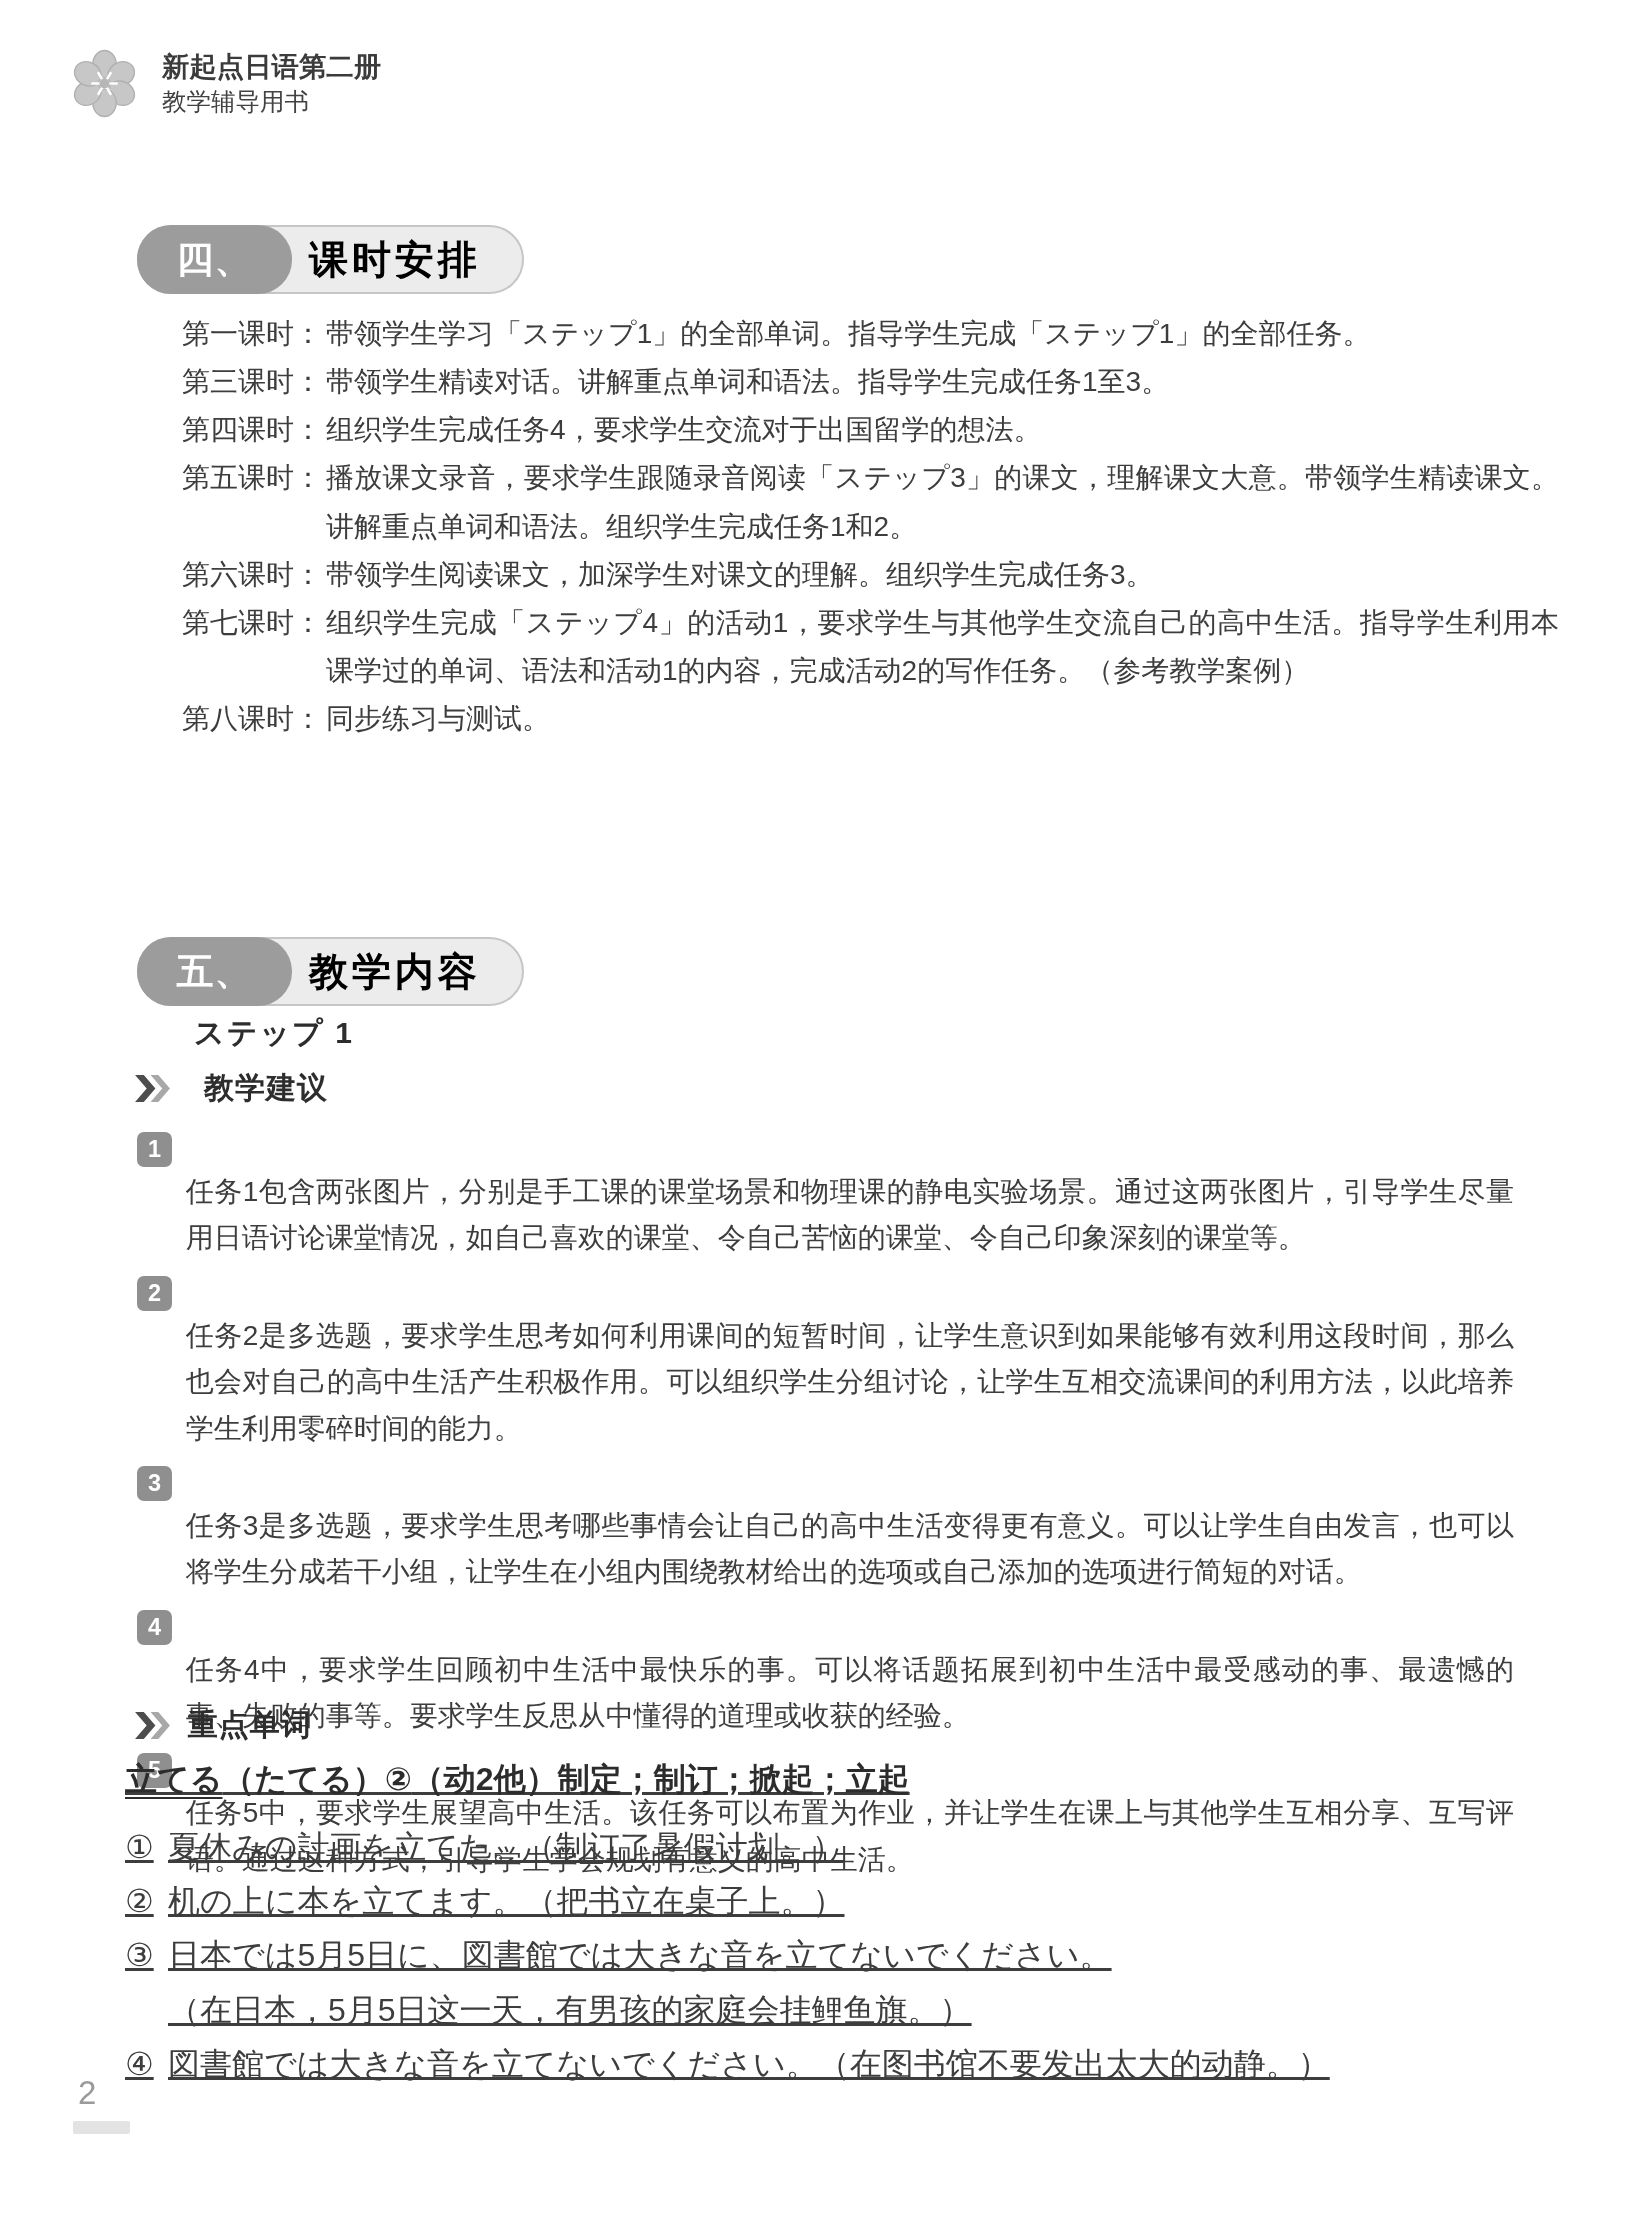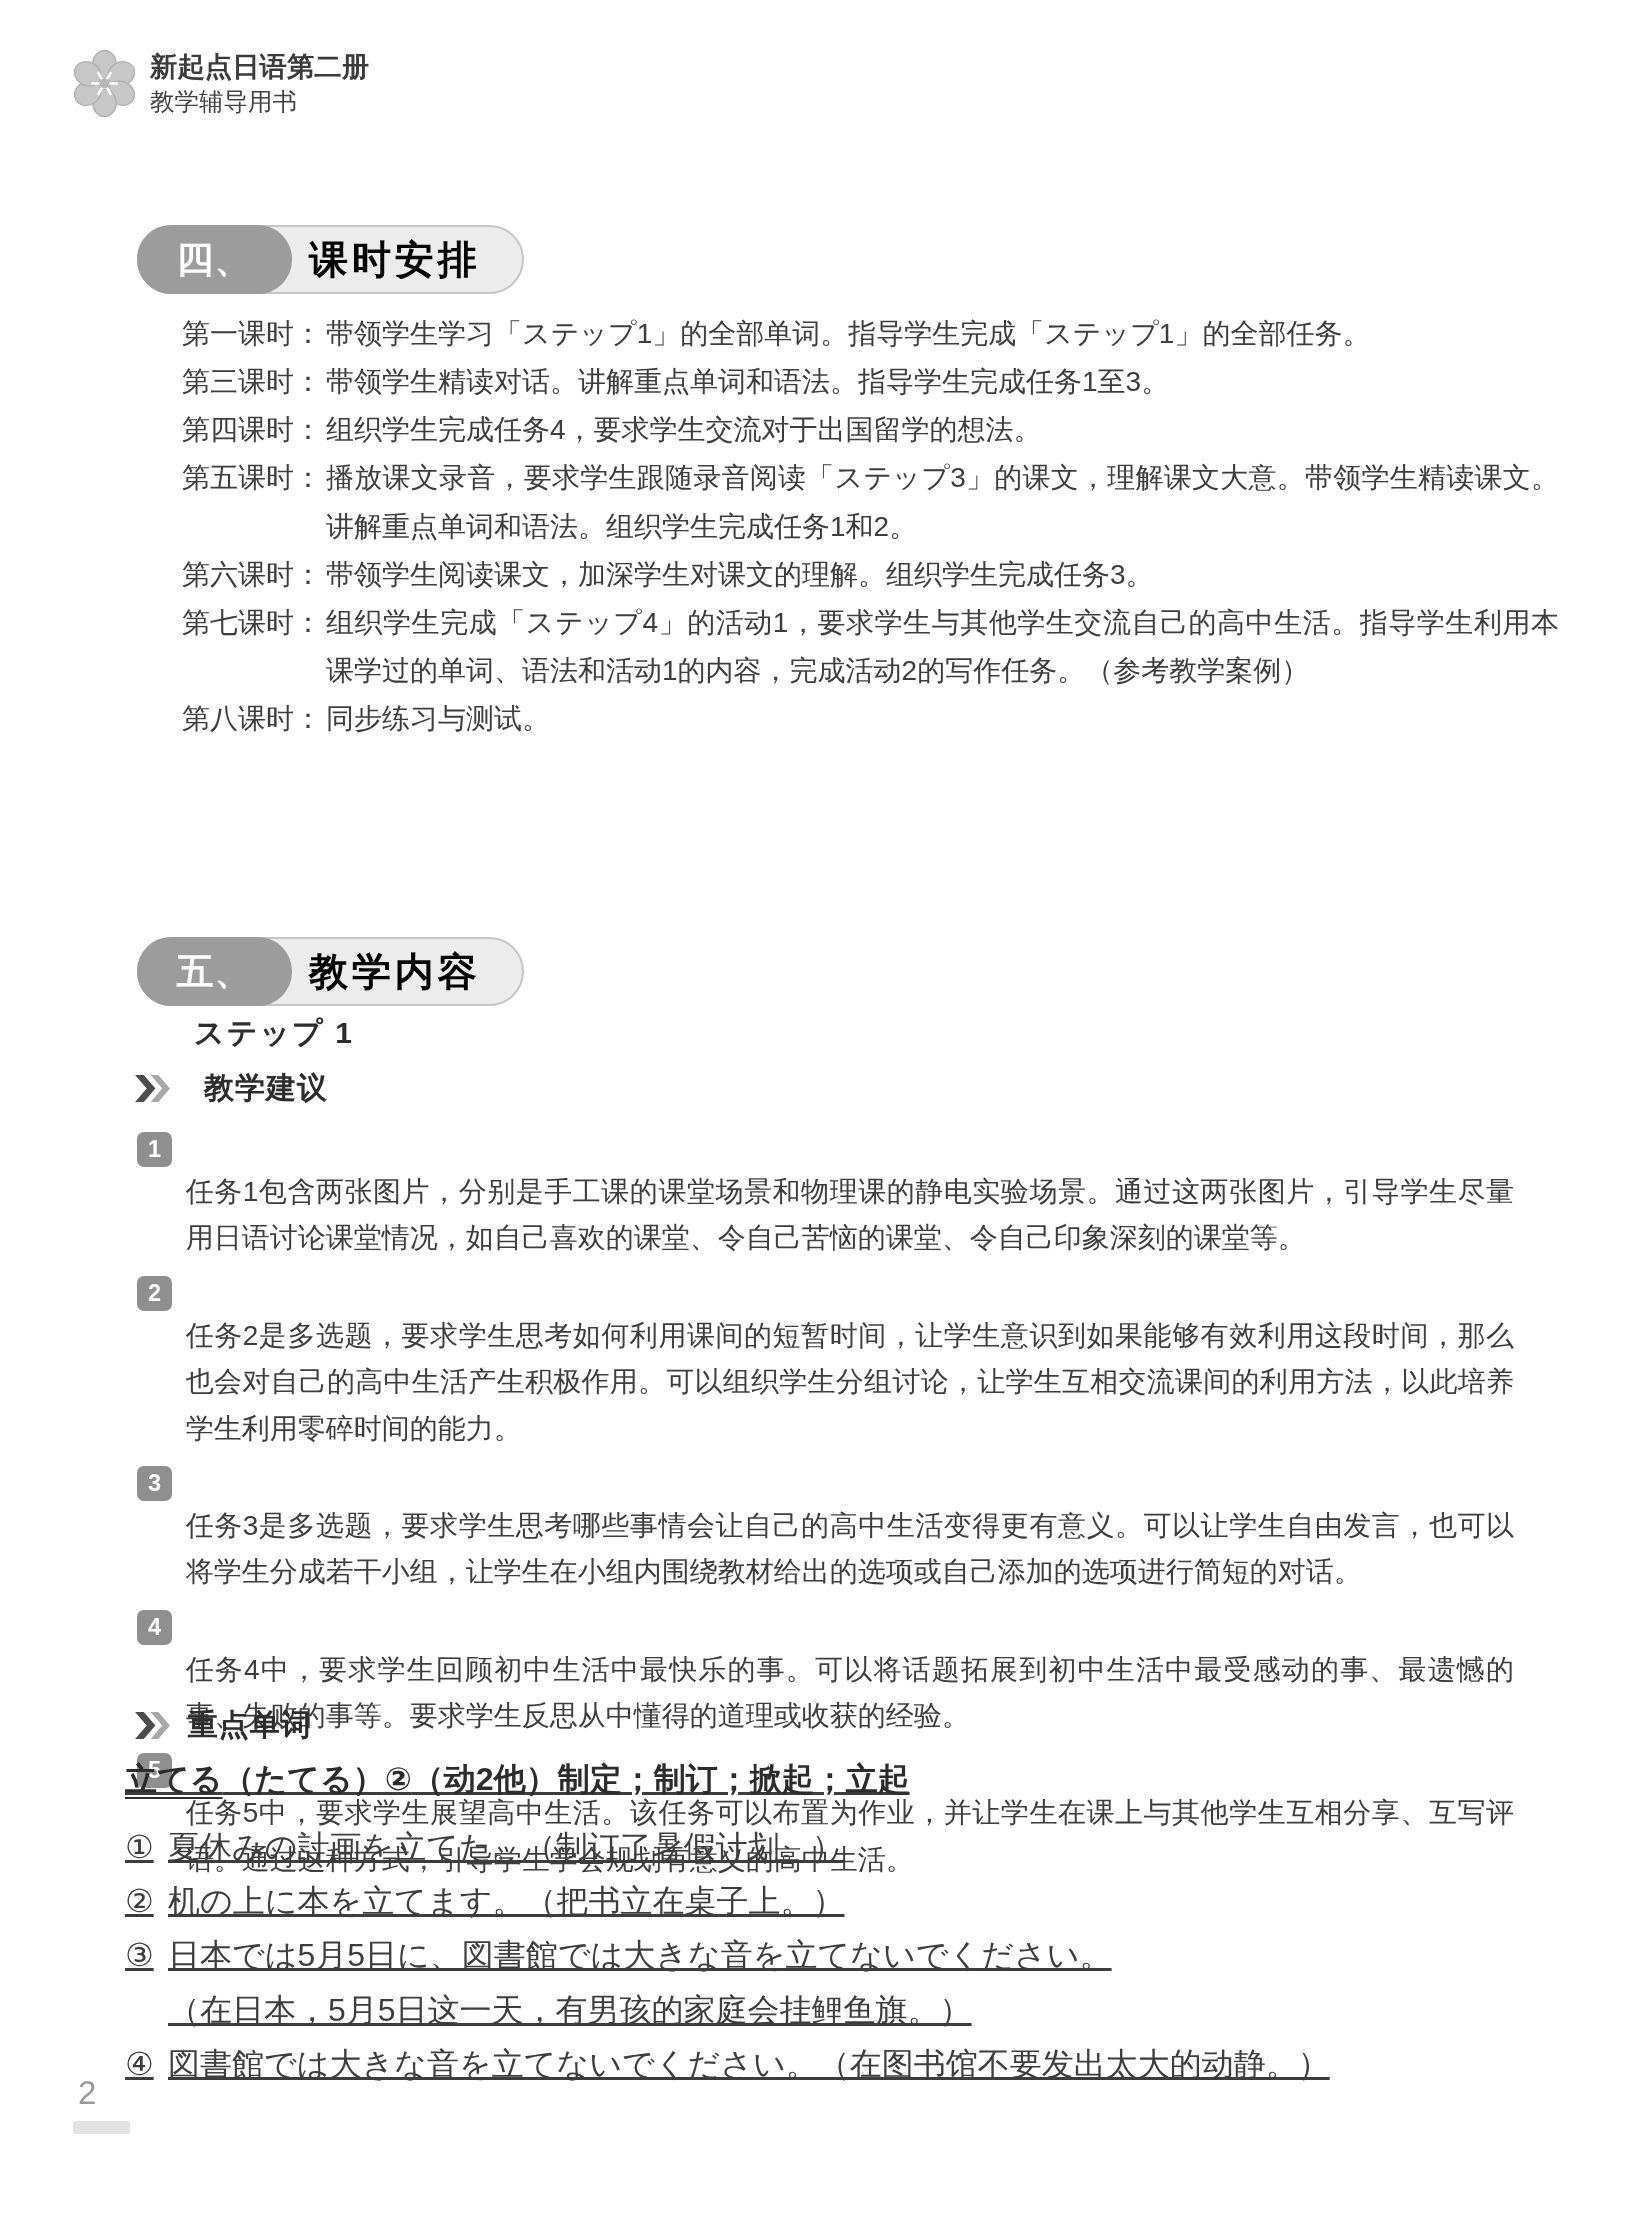--- a/index.html
+++ b/index.html
@@ -2,21 +2,21 @@
 <html><head>
 <meta charset="utf-8">
 <style>
   html,body { margin:0; padding:0; background:#ffffff; }
   .page {
     position:relative; width:1650px; height:2219px; background:#ffffff; overflow:hidden;
     font-family:"Liberation Sans","DejaVu Sans",sans-serif; color:#3a3a3a;
   }
 
   
-  .brand-header { position:absolute; left:69px; top:47px; display:flex; align-items:center; gap:10px; }
+  .brand-header { position:absolute; left:69px; top:47px; display:flex; align-items:center; gap:22px; }
   .brand-text { padding-top:2px; }
   .brand-title { font-size:27.4px; font-weight:700; color:#3b3b3b; line-height:1.3; }
   .brand-subtitle { font-size:24.5px; font-weight:400; color:#424242; line-height:1.4; }
 
   
   .section-badge {
     position:absolute; left:137px; display:inline-flex; align-items:center;
     background:#ececec; border:2px solid #c6c6c6; border-radius:36px;
     height:65px; padding-right:41px; box-sizing:content-box;
   }

